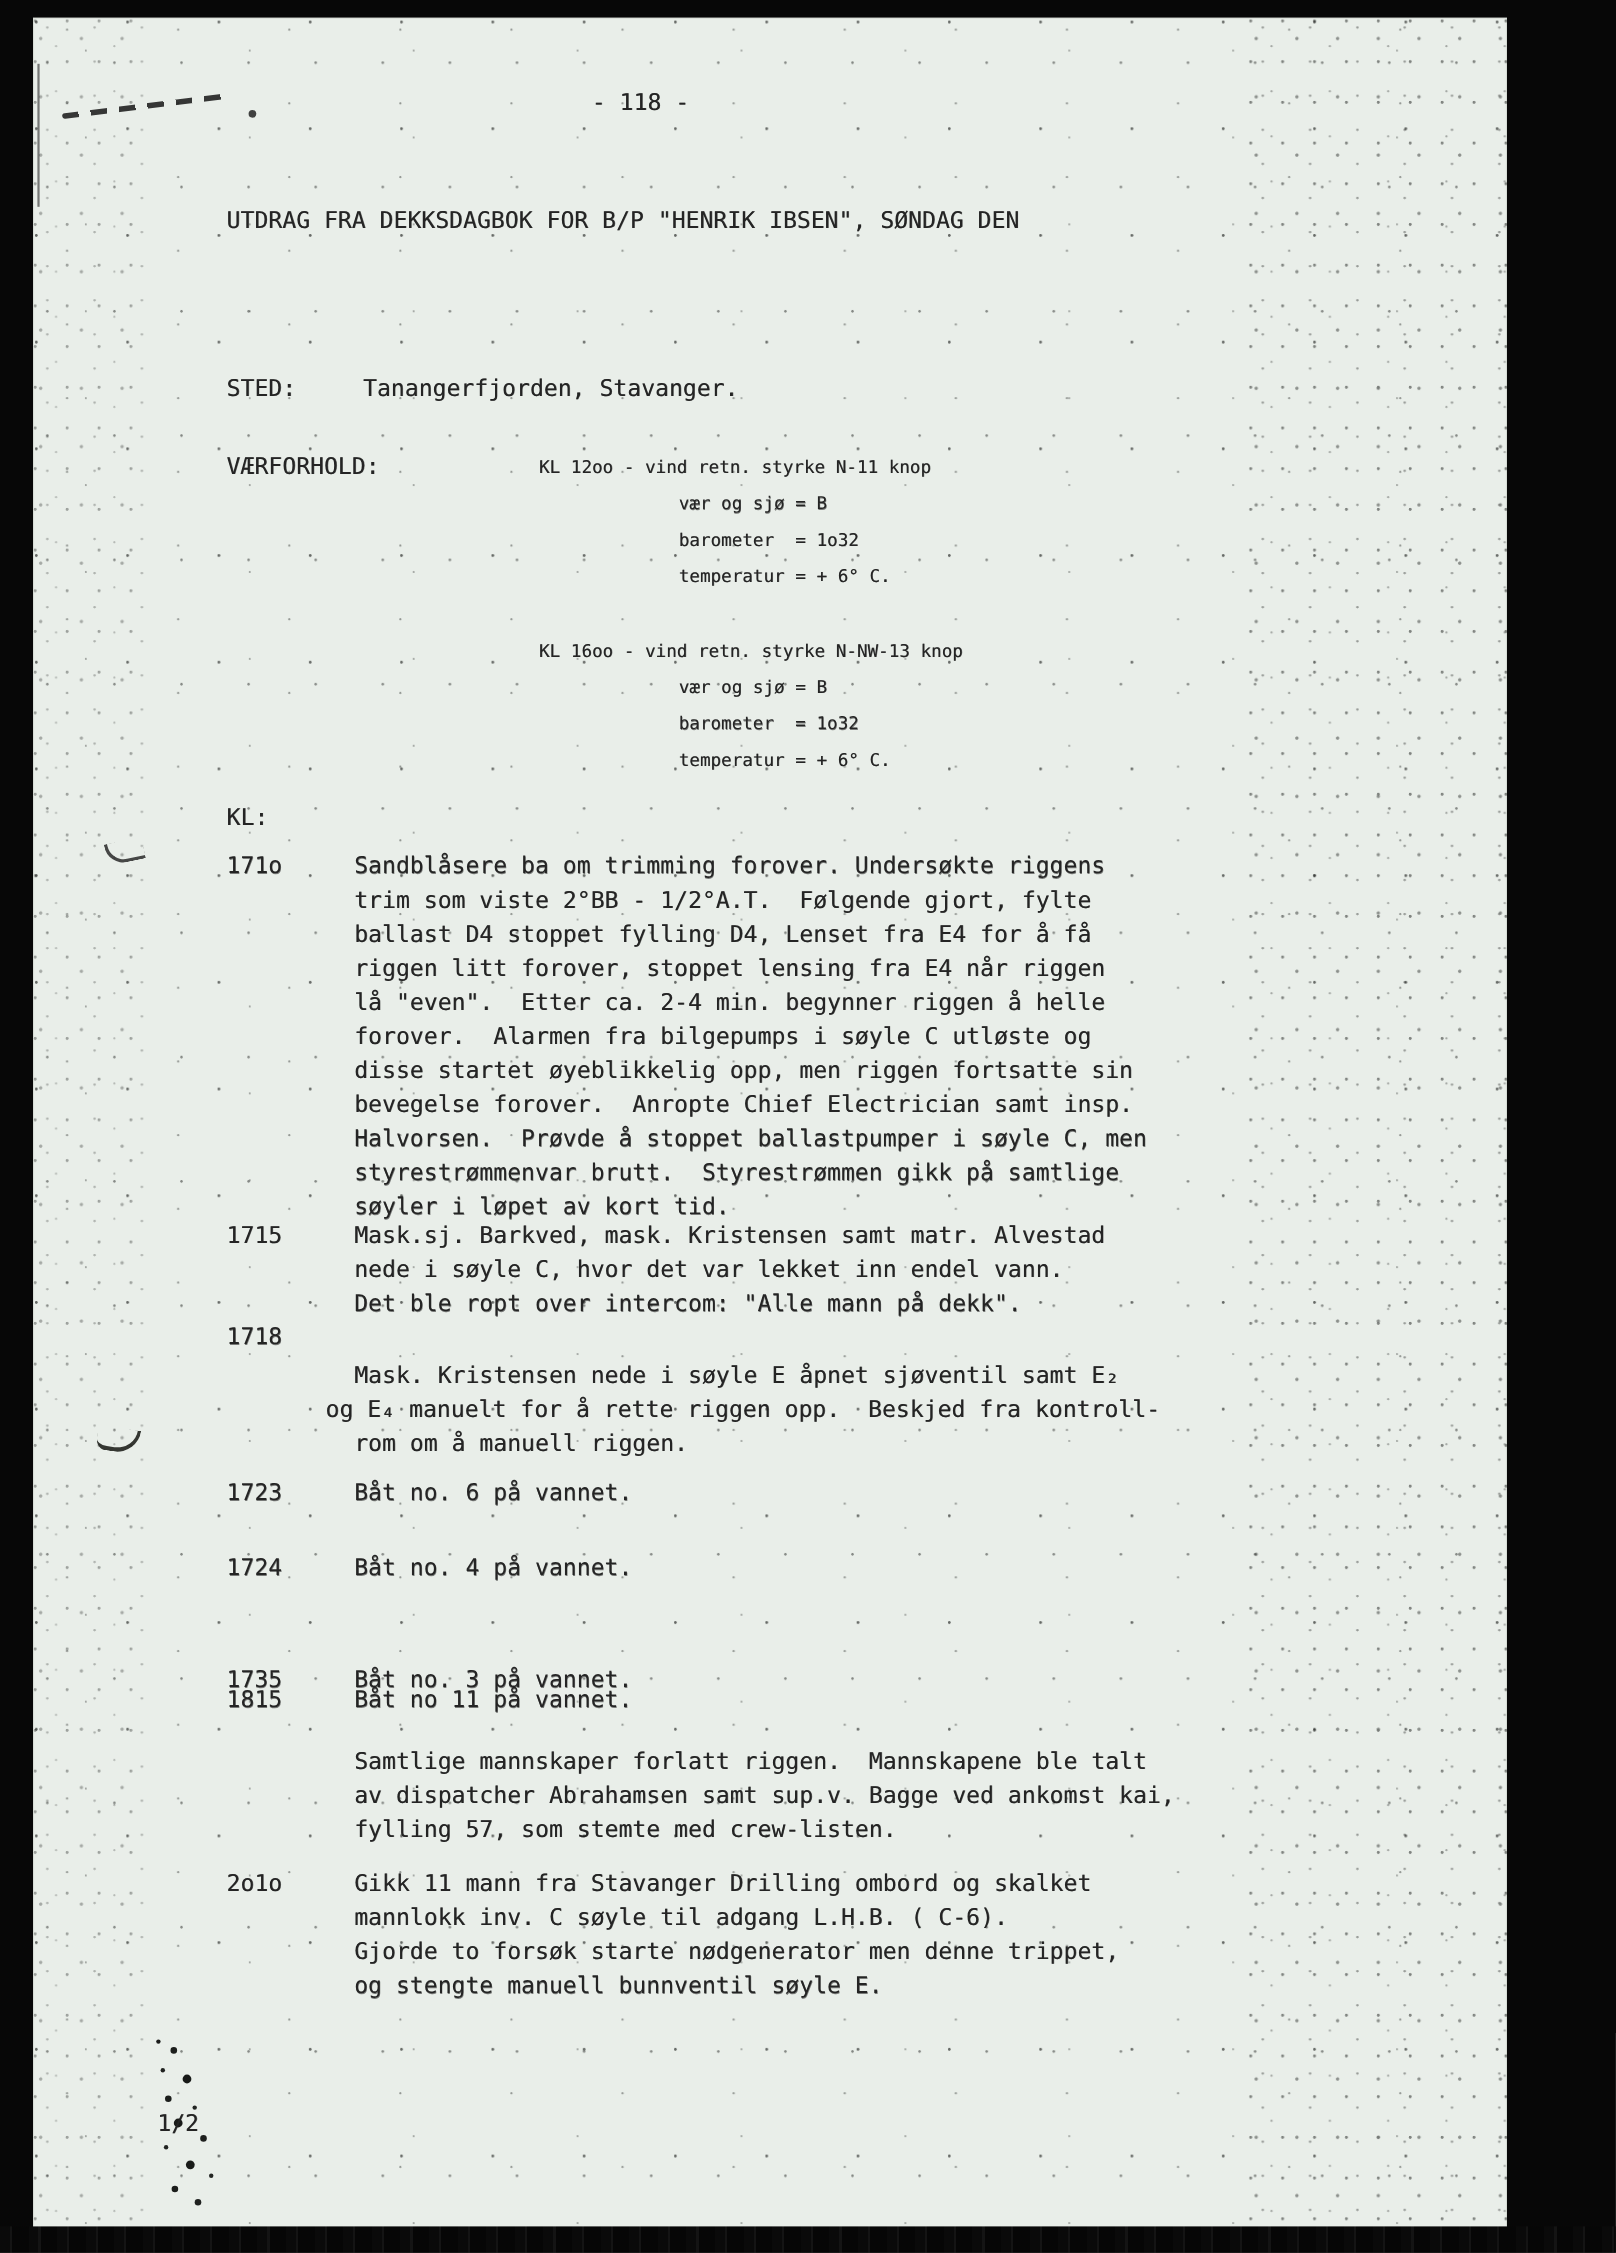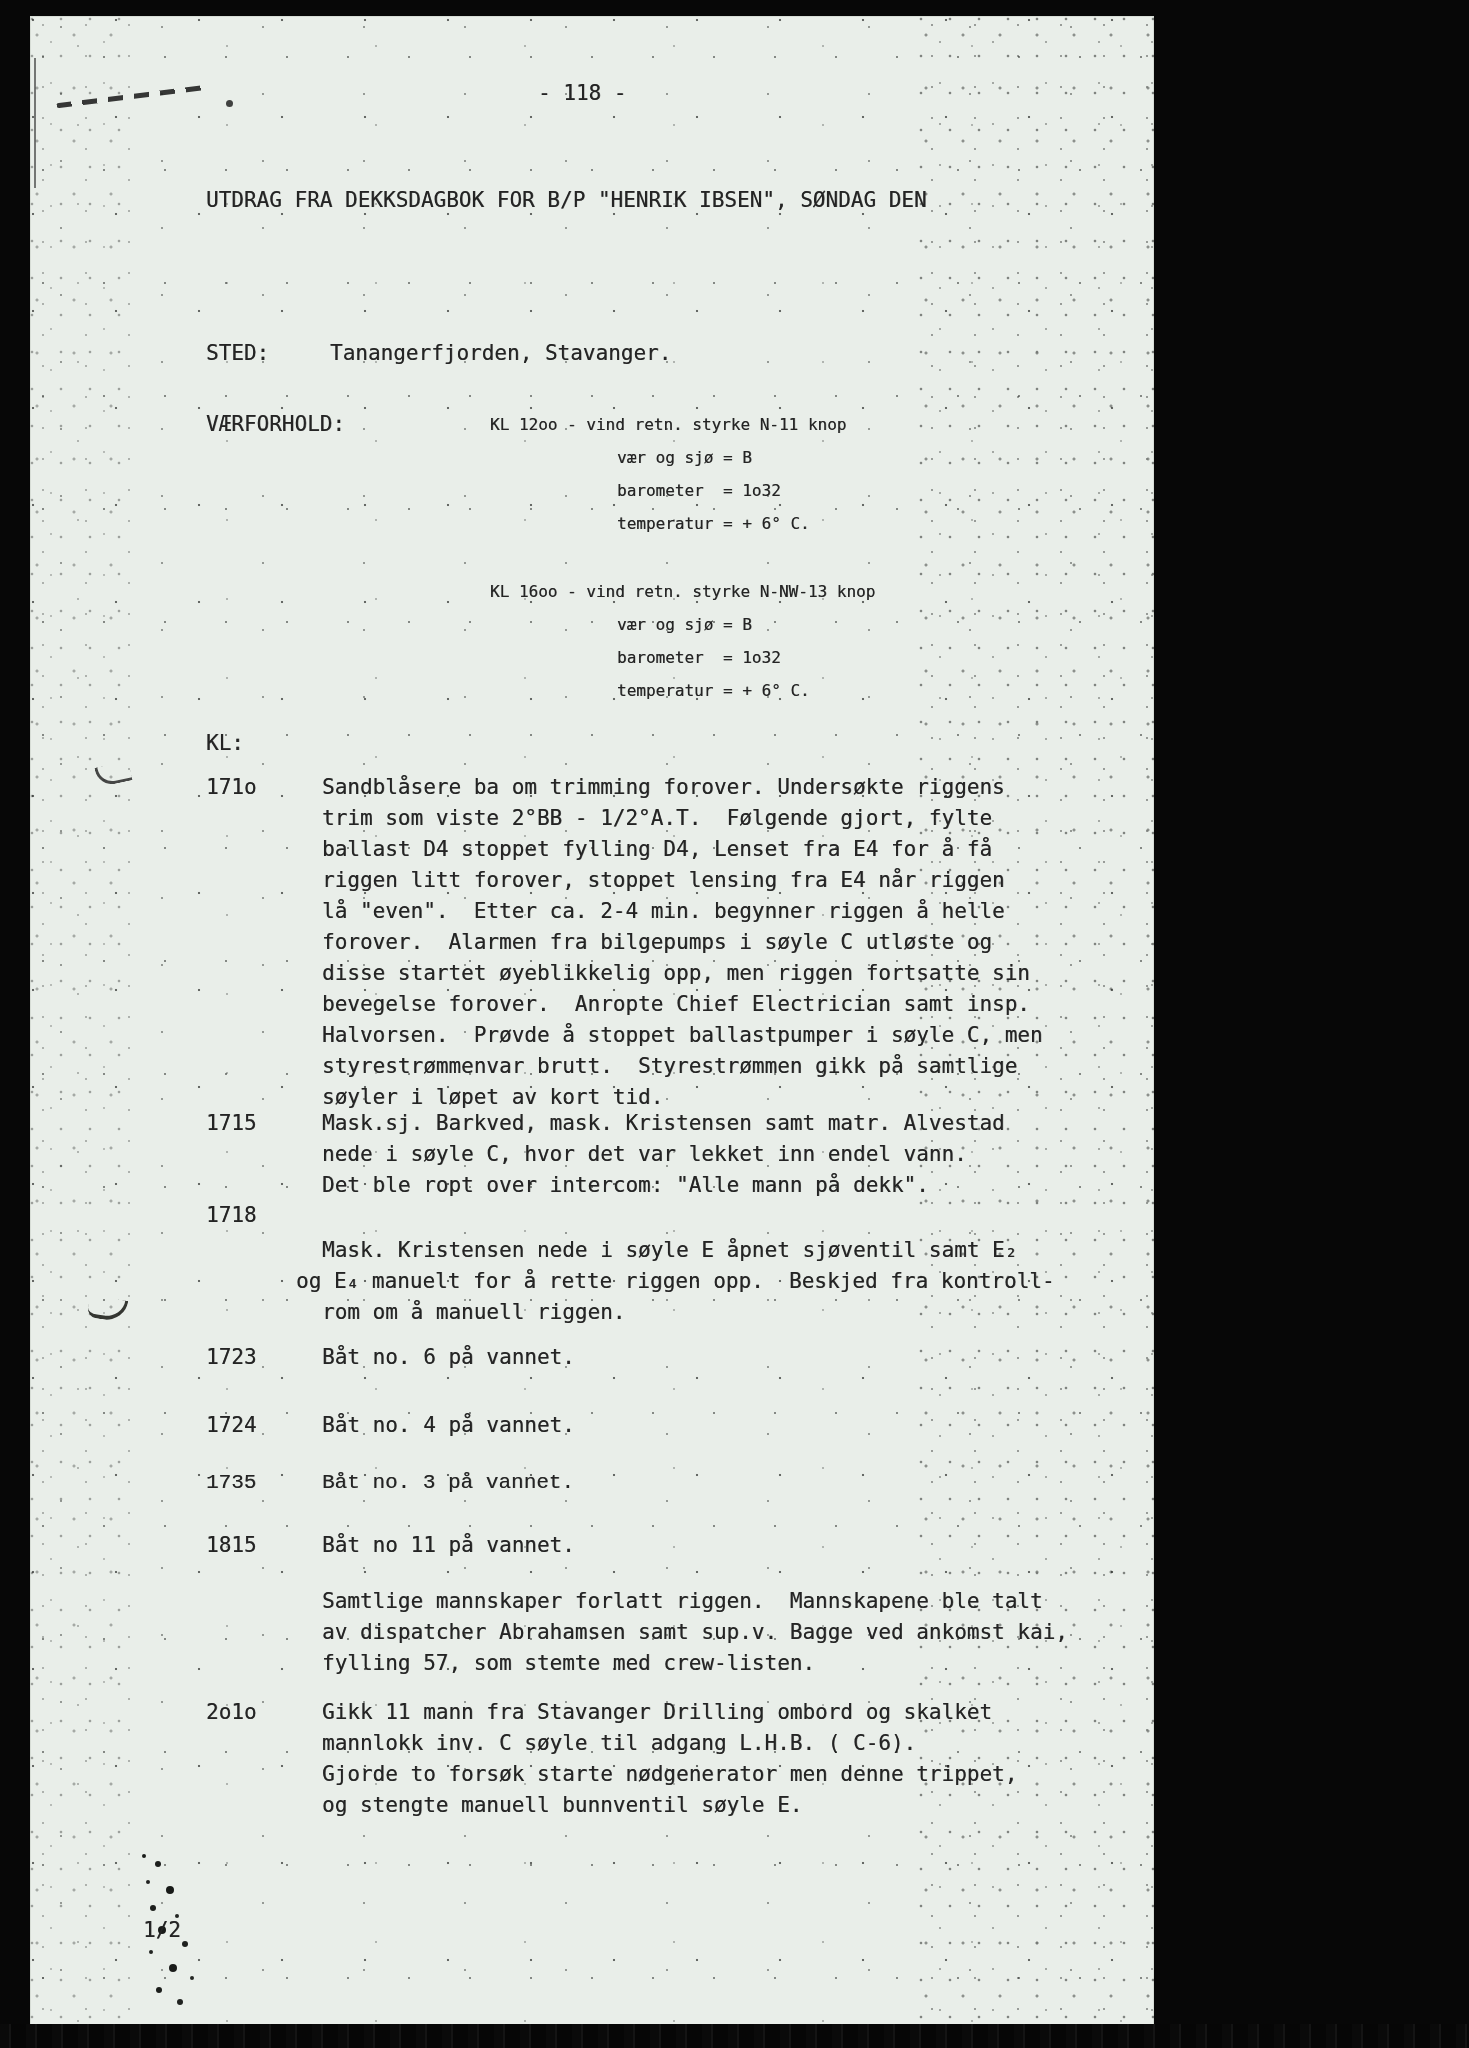--- a/index.html
+++ b/index.html
@@ -9,21 +9,21 @@
     position:relative;
     overflow:hidden;
     font-family:"DejaVu Sans Mono","Liberation Mono",monospace;
   }
   
   .scan-band{
     position:absolute;left:0;right:0;bottom:0;height:24px;
     background:repeating-linear-gradient(90deg,#0a0a0a 0 9px,#141414 9px 11px,#060606 11px 26px);
   }
   .paper{
-    position:absolute;left:30px;top:16px;width:1124px;height:2011px;
+    position:absolute;left:30px;top:16px;width:1340px;height:2011px;
     background:#e9eee9;
     box-shadow:0 0 0 1px #d7ddd6 inset;
   }
   
   .paper::after{
     content:"";position:absolute;inset:0;pointer-events:none;
     background-image:
       radial-gradient(circle at 3px 4px,  rgba(26,28,26,.85) .9px, transparent 1.6px),
       radial-gradient(circle at 31px 11px,rgba(26,28,26,.55) .7px, transparent 1.3px),
       radial-gradient(circle at 13px 41px,rgba(26,28,26,.65) .8px, transparent 1.5px),
@@ -156,21 +156,21 @@
     <div class="elines">
         <div class="line">Båt no. 6 på vannet.</div>
       </div>
   </div>
   <div class="entry ink" style="top:1394px;">
     <div class="etime">1724</div>
     <div class="elines">
         <div class="line">Båt no. 4 på vannet.</div>
       </div>
   </div>
-  <div class="entry ink" style="top:1451px;font-family:Liberation Mono, monospace;">
+  <div class="entry ink" style="top:1496px;">
     <div class="etime">1735</div>
     <div class="elines">
         <div class="line">Båt no. 3 på vannet.</div>
       </div>
   </div>
   <div class="entry ink" style="top:1514px;">
     <div class="etime">1815</div>
     <div class="elines">
         <div class="line">Båt no 11 på vannet.</div>
       </div>

